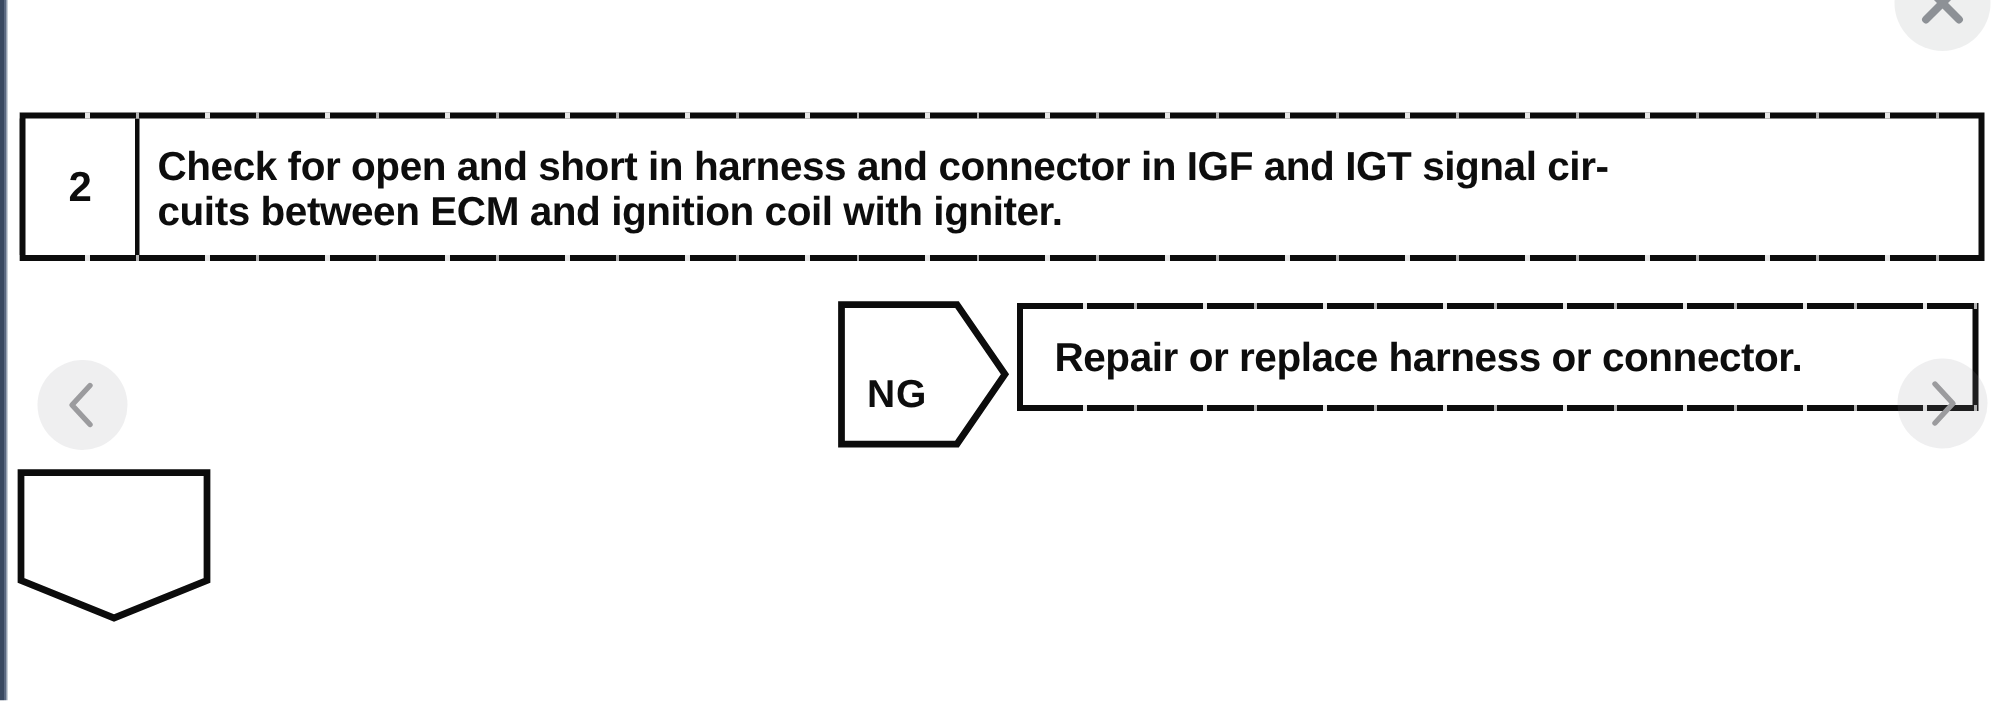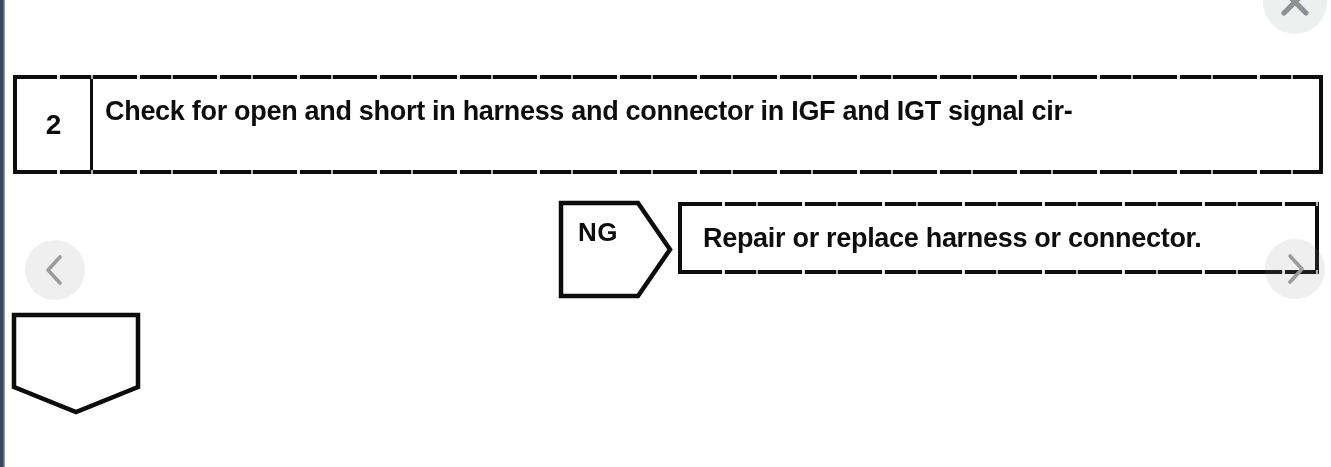--- a/index.html
+++ b/index.html
@@ -64,21 +64,21 @@
     font-size: 27px; letter-spacing: -0.3px;
   }
 
   .shape-svg { position: absolute; }
   .shape-label {
     position: absolute;
     display: flex; align-items: center; justify-content: center;
     font-size: 26px; letter-spacing: 0.5px;
   }
   .ng-shape { left: 558px; top: 197px; }
-  .ng-label { left: 558px; top: 186px; width: 80px; height: 93px; }
+  .ng-label { left: 558px; top: 216px; width: 80px; height: 93px; }
   .ok-shape { left: 10px; top: 311px; }
   .ok-label { left: 10px; top: 311px; width: 134px; height: 80px; }
 
   
   button { border: 0; padding: 0; background: none; cursor: pointer; }
   .navbtn {
     position: absolute; width: 60px; height: 60px; border-radius: 50%;
     background: rgba(140,144,150,0.14);
     display: flex; align-items: center; justify-content: center;
   }
@@ -97,20 +97,21 @@
 <div class="stage">
 
   <div class="left-strip"></div>
 
   <div class="scanbox step-box">
     <div class="step-num">
       <span>2</span>
     </div>
     <div class="step-text">
       <span class="line">Check for open and short in harness and connector in IGF and IGT signal cir-</span>
+      <span class="line">cuits between ECM and ignition coil with igniter.</span>
     </div>
   </div>
 
   <svg class="shape-svg ng-shape" width="118" height="106" viewBox="0 0 118 106">
     <polygon points="3,6 80,6 112,52.5 80,99 3,99" fill="#ffffff" stroke="#0c0c0c" stroke-width="4.5"></polygon>
   </svg>
   <div class="shape-label ng-label">NG</div>
 
   <div class="scanbox result-box">
     <span>Repair or replace harness or connector.</span>

